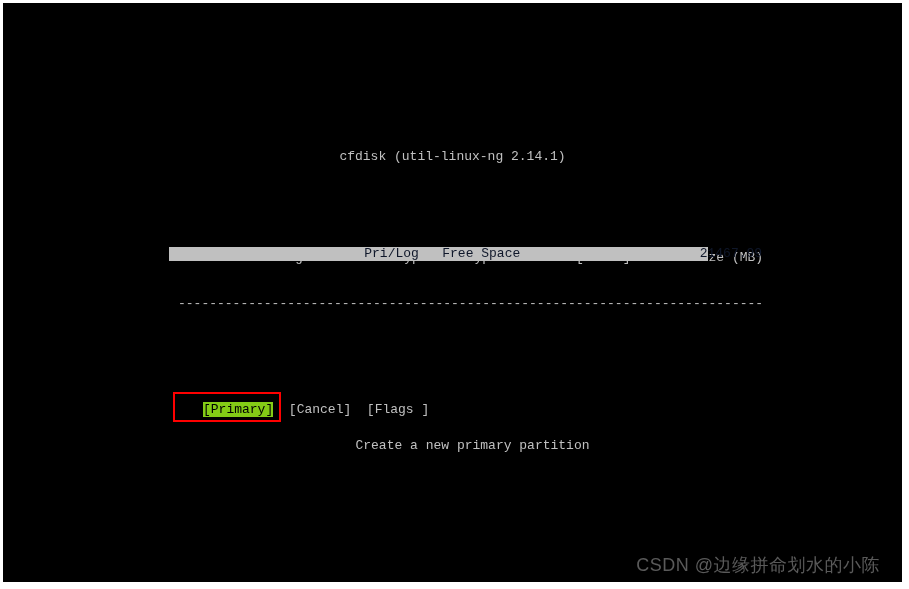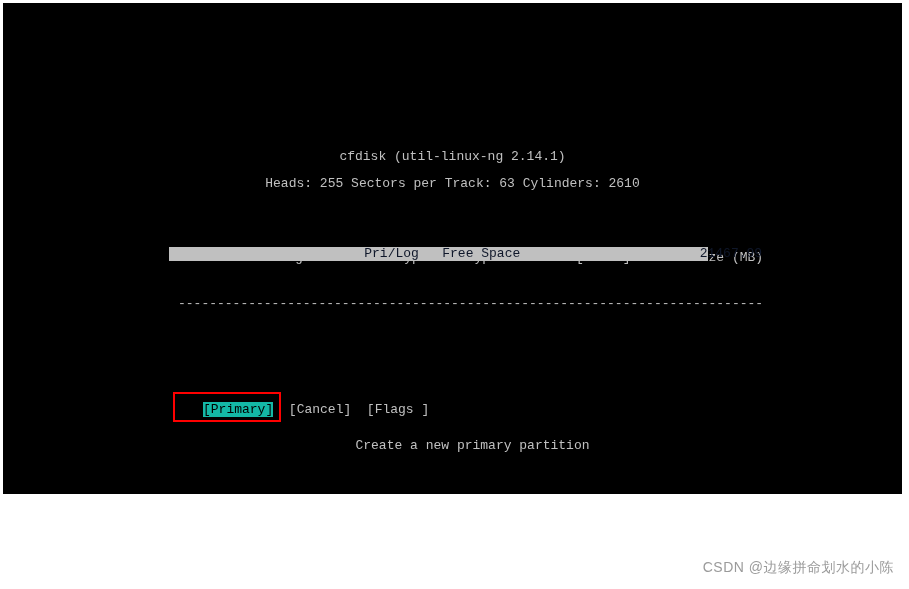--- a/index.html
+++ b/index.html
@@ -14,21 +14,21 @@
       font-family: "Courier New", monospace;
       font-size: 13px;
       position: relative;
       overflow: hidden;
     }
     .terminal {
       position: absolute;
       left: 3px;
       top: 3px;
       width: 899px;
-      height: 491px;
+      height: 579px;
       background: #000000;
       color: #c0c0c0;
       padding: 0;
     }
     .content-area {
       position: absolute;
       top: 146px;
       left: 0;
       width: 100%;
       text-align: center;
@@ -67,21 +67,21 @@
       line-height: 14px;
     }
     .menu-area {
       position: absolute;
       top: 399px;
       left: 200px;
       white-space: pre;
       text-align: left;
     }
     .menu-highlighted {
-      background: #14b8a6;
+      background: #84cc16;
       color: #000000;
     }
     .red-box {
       position: absolute;
       top: 389px;
       left: 170px;
       width: 108px;
       height: 30px;
       border: 2px solid #ff0000;
       pointer-events: none;
@@ -90,35 +90,34 @@
       position: absolute;
       top: 435px;
       left: 0;
       width: 100%;
       text-align: center;
       margin-left: 20px;
     }
     .watermark {
       position: absolute;
       bottom: 12px;
-      right: 15px;
+      right: 29px;
       font-family: "Microsoft YaHei", Arial, sans-serif;
-      font-size: 14px;
+      font-size: 18px;
       color: rgba(120, 120, 120, 0.75);
       letter-spacing: 0.5px;
     }
   </style>
 </head>
 <body>
 
 <div class="terminal">
 
   <div class="content-area">
     <div class="title-line">cfdisk (util-linux-ng 2.14.1)</div>
-    <div class="info-line">Heads: 255   Sectors per Track: 63   Cylinders: 2610</div>
   </div>
 
   <div class="table-header">
     <div class="header-row"><span>Name</span>        <span>Flags</span>      <span>Part Type</span>  <span>FS Type</span>          <span>[Label]</span>        <span>Size (MB)</span></div>
     <div class="divider">---------------------------------------------------------------------------</div>
   </div>
 
   <div class="selected-row">                        <span>Pri/Log</span>   <span>Free Space</span>                       <span>21467.99</span></div>
 
   <div class="menu-area"><span class="menu-highlighted">[Primary]</span>  <span>[Cancel]</span>  <span>[Flags ]</span></div>

